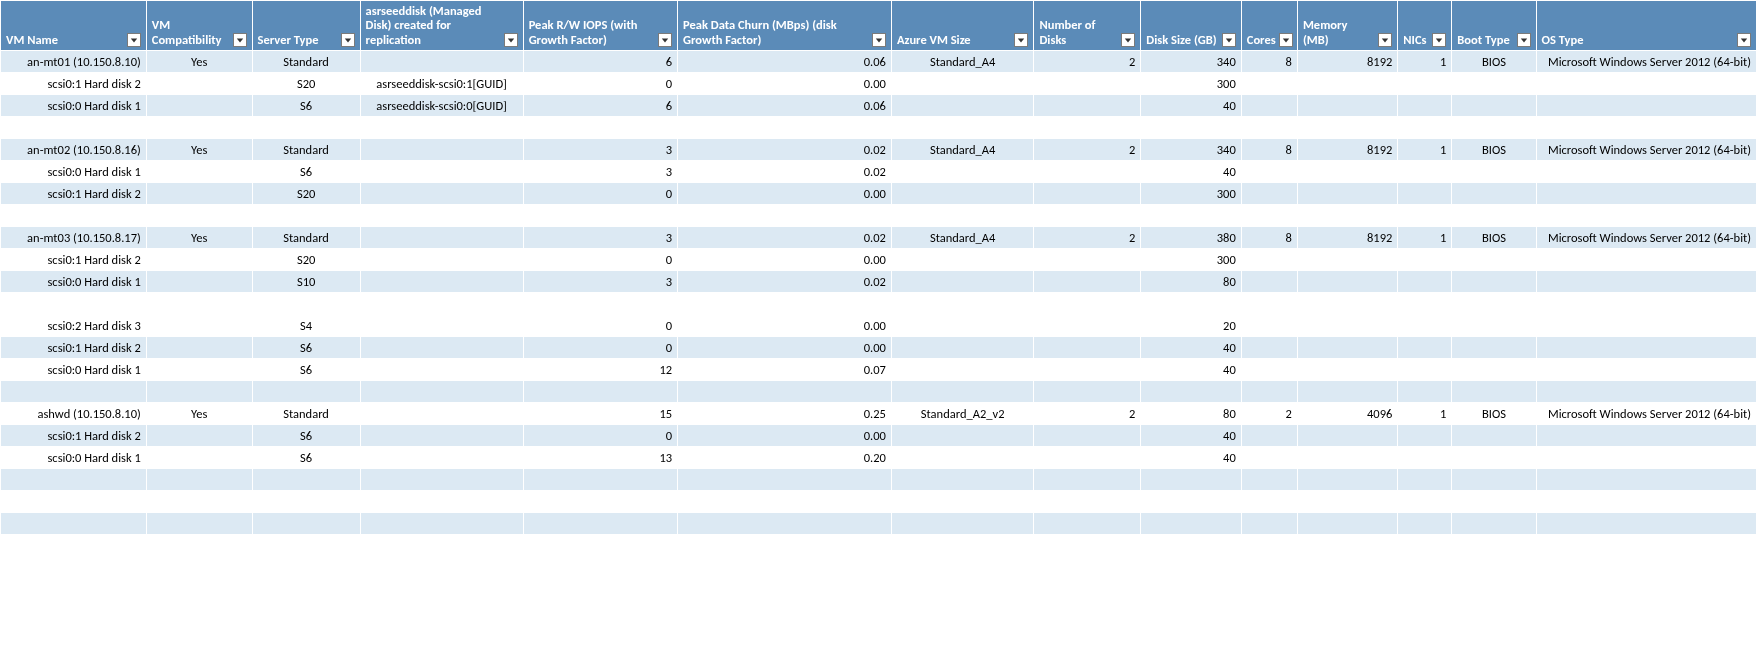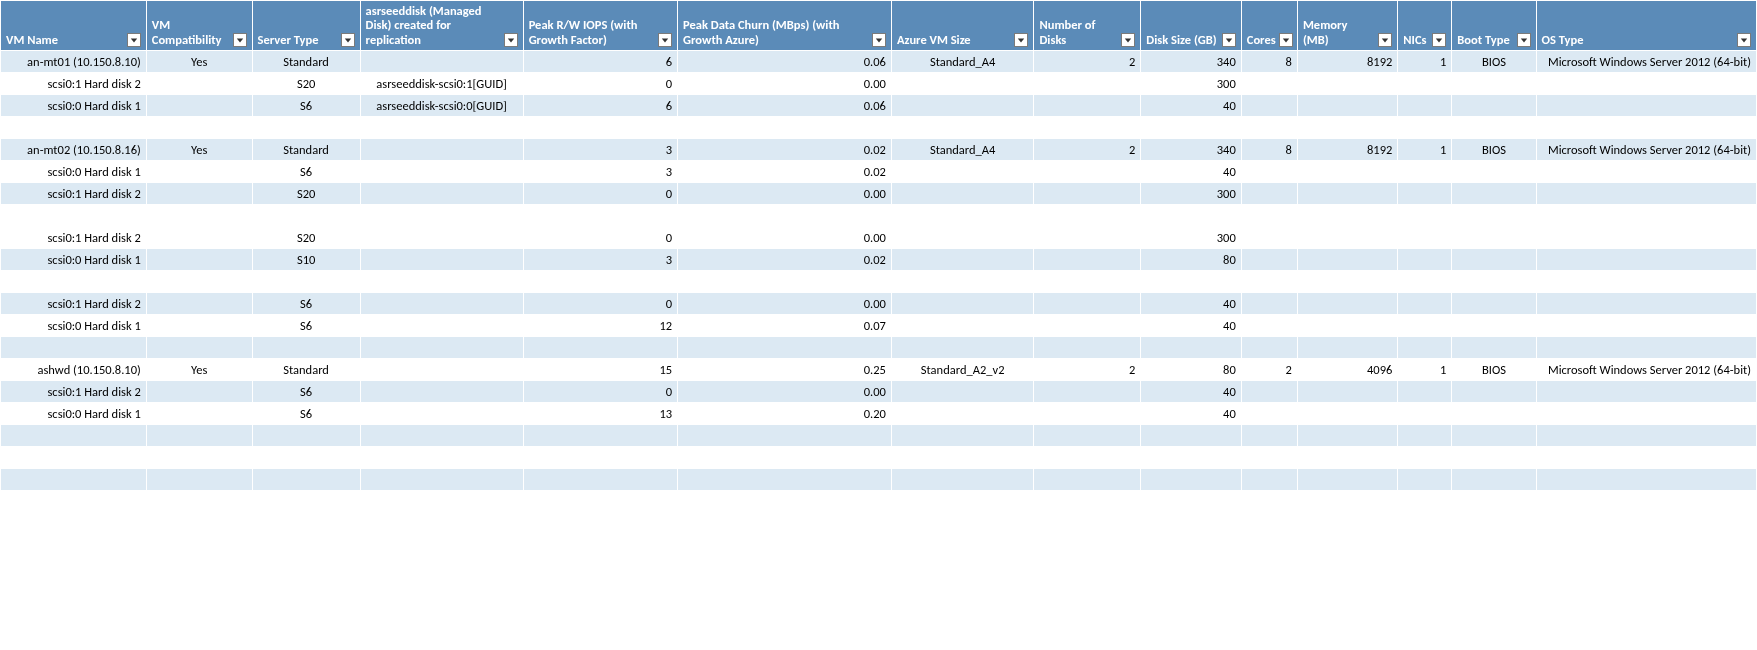--- a/index.html
+++ b/index.html
@@ -85,21 +85,21 @@
             <span class="lbl">Peak R/W IOPS (with Growth Factor)</span>
             <span class="filter-btn">
               <svg viewBox="0 0 10 10">
                 <polygon points="1,3 9,3 5,8" fill="#333"></polygon>
               </svg>
             </span>
           </div>
         </th>
         <th>
           <div class="hdr">
-            <span class="lbl">Peak Data Churn (MBps) (with Growth Azure)</span>
+            <span class="lbl">Peak Data Churn (MBps) (disk Growth Factor)</span>
             <span class="filter-btn">
               <svg viewBox="0 0 10 10">
                 <polygon points="1,3 9,3 5,8" fill="#333"></polygon>
               </svg>
             </span>
           </div>
         </th>
         <th>
           <div class="hdr">
             <span class="lbl">Azure VM Size</span>
@@ -304,20 +304,36 @@
         <td class="al-r"></td>
         <td class="al-c"></td>
         <td class="al-r"></td>
         <td class="al-r"></td>
         <td class="al-r"></td>
         <td class="al-r"></td>
         <td class="al-r"></td>
         <td class="al-c"></td>
         <td class="al-r"></td>
       </tr>
+      <tr class="band0">
+        <td class="al-l">an-mt03 (10.150.8.17)</td>
+        <td class="al-c">Yes</td>
+        <td class="al-c">Standard</td>
+        <td class="al-c"></td>
+        <td class="al-r">3</td>
+        <td class="al-r">0.02</td>
+        <td class="al-c">Standard_A4</td>
+        <td class="al-r">2</td>
+        <td class="al-r">380</td>
+        <td class="al-r">8</td>
+        <td class="al-r">8192</td>
+        <td class="al-r">1</td>
+        <td class="al-c">BIOS</td>
+        <td class="al-r">Microsoft Windows Server 2012 (64-bit)</td>
+      </tr>
       <tr class="band1">
         <td class="al-l indent">scsi0:1 Hard disk 2</td>
         <td class="al-c"></td>
         <td class="al-c">S20</td>
         <td class="al-c"></td>
         <td class="al-r">0</td>
         <td class="al-r">0.00</td>
         <td class="al-c"></td>
         <td class="al-r"></td>
         <td class="al-r">300</td>
@@ -346,20 +362,36 @@
       <tr class="band1">
         <td class="al-l"></td>
         <td class="al-c"></td>
         <td class="al-c"></td>
         <td class="al-c"></td>
         <td class="al-r"></td>
         <td class="al-r"></td>
         <td class="al-c"></td>
         <td class="al-r"></td>
         <td class="al-r"></td>
+        <td class="al-r"></td>
+        <td class="al-r"></td>
+        <td class="al-r"></td>
+        <td class="al-c"></td>
+        <td class="al-r"></td>
+      </tr>
+      <tr class="band1">
+        <td class="al-l indent">scsi0:2 Hard disk 3</td>
+        <td class="al-c"></td>
+        <td class="al-c">S4</td>
+        <td class="al-c"></td>
+        <td class="al-r">0</td>
+        <td class="al-r">0.00</td>
+        <td class="al-c"></td>
+        <td class="al-r"></td>
+        <td class="al-r">20</td>
         <td class="al-r"></td>
         <td class="al-r"></td>
         <td class="al-r"></td>
         <td class="al-c"></td>
         <td class="al-r"></td>
       </tr>
       <tr class="band0">
         <td class="al-l indent">scsi0:1 Hard disk 2</td>
         <td class="al-c"></td>
         <td class="al-c">S6</td>

